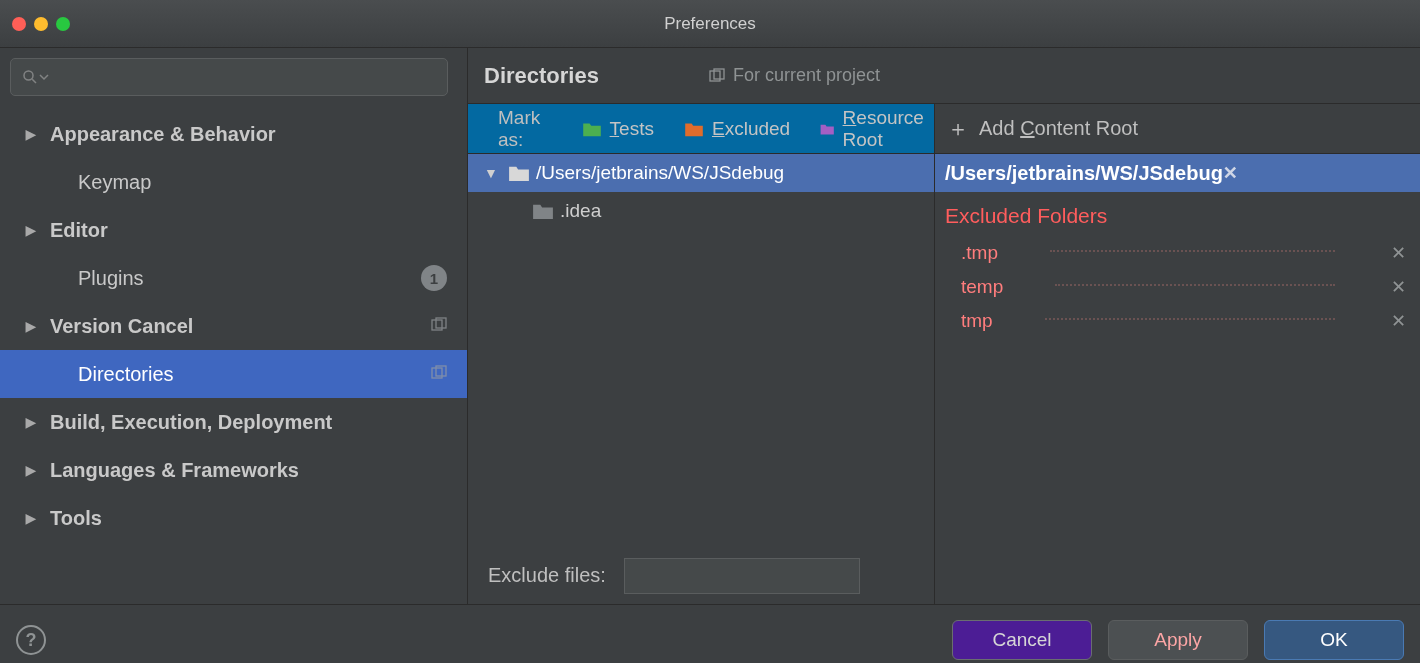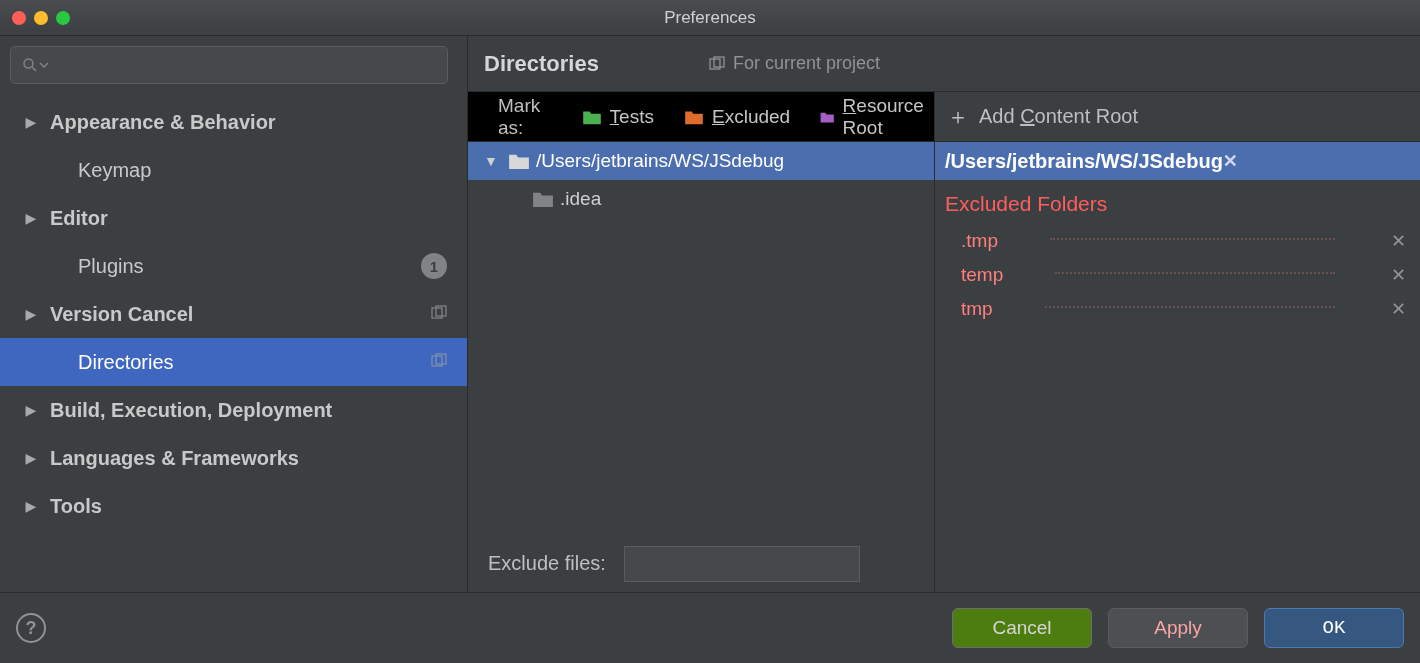--- a/index.html
+++ b/index.html
@@ -1,19 +1,19 @@
 <!DOCTYPE html>
 <html><head>
 <meta charset="utf-8">
 <style>
 * { box-sizing: border-box; margin: 0; padding: 0; font-family: -apple-system, "Helvetica Neue", Arial, sans-serif; }
 html, body { width: 1420px; height: 663px; background: #3c3f41; color: #bbbbbb; overflow: hidden; }
 
 
-.titlebar { height: 36px; background: linear-gradient(#4a4d4f,#3c3f41); display: flex; align-items: center; position: relative; border-bottom: 1px solid #2b2b2b; }
+.titlebar { height: 48px; background: linear-gradient(#4a4d4f,#3c3f41); display: flex; align-items: center; position: relative; border-bottom: 1px solid #2b2b2b; }
 .traffic { position: absolute; left: 12px; display: flex; gap: 8px; }
 .tl { width: 14px; height: 14px; border-radius: 50%; }
 .tl.r { background: #ff5f57; } .tl.y { background: #febc2e; } .tl.g { background: #28c840; }
 .titlebar .title { flex: 1; text-align: center; color: #d0d0d0; font-size: 17px; }
 
 
 .body { display: flex; height: 556px; }
 
 
 .sidebar { width: 468px; background: #3c3f41; border-right: 1px solid #2b2b2b; }
@@ -36,21 +36,21 @@
 
 .content { flex: 1; display: flex; flex-direction: column; }
 .hdr { display: flex; align-items: center; height: 56px; padding-left: 16px; gap: 110px; border-bottom: 1px solid #2b2b2b; }
 .hdr h1 { font-size: 22px; font-weight: 700; color: #d6d6d6; }
 .scope-lbl { color: #8f9394; font-size: 18px; display: flex; align-items: center; gap: 8px; }
 
 .content-body { flex: 1; display: flex; }
 
 
 .midcol { width: 467px; display: flex; flex-direction: column; border-right: 1px solid #2b2b2b; }
-.markas { height: 50px; display: flex; align-items: center; gap: 30px; padding-left: 30px; background: #000000; border-bottom: 1px solid #2b2b2b; }
+.markas { height: 50px; display: flex; align-items: center; gap: 30px; padding-left: 30px; background: #0369a1; border-bottom: 1px solid #2b2b2b; }
 .markas-lbl { font-size: 19px; color: #bfbfbf; }
 .mark-btn { display: inline-flex; align-items: center; gap: 8px; font-size: 19px; color: #c4c4c4; cursor: pointer; }
 .mark-btn svg { width: 20px; height: 16px; }
 .mark-btn.tests svg { fill: #4caf50; }
 .mark-btn.excluded svg { fill: #e06c2c; }
 .mark-btn.resource svg { fill: #a45fc4; }
 .und { text-decoration: underline; }
 
 .dirtree { flex: 1; background: #3c3f41; overflow: auto; }
 .dirrow { display: flex; align-items: center; height: 38px; padding-left: 16px; font-size: 19px; color: #cfcfcf; }
@@ -81,23 +81,23 @@
 .exitem { display: flex; align-items: center; height: 34px; gap: 48px; }
 .exitem .nm { color: #ff7d7d; font-size: 19px; margin-left: 16px; }
 .exitem .dots { flex: 1; border-bottom: 2px dotted #6a5252; margin: 0 8px 4px 4px; height: 1px; }
 .exitem .x { color: #8f9394; font-size: 18px; cursor: pointer; margin-right: 4px; }
 
 
 .footer { height: 71px; border-top: 1px solid #2b2b2b; display: flex; align-items: center; padding: 0 16px; }
 .help-btn { width: 30px; height: 30px; border-radius: 15px; border: 2px solid #8f9394; color: #8f9394; display: inline-flex; align-items: center; justify-content: center; font-size: 18px; font-weight: 700; cursor: pointer; }
 .footer .spacer { flex: 1; }
 .btn { min-width: 140px; height: 40px; border-radius: 6px; font-size: 19px; display: inline-flex; align-items: center; justify-content: center; margin-left: 16px; cursor: pointer; }
-.btn.normal { background: #4d7c0f; border: 1px solid #6a6e70; color: #d6d6d6; }
+.btn.normal { background: #4c1d95; border: 1px solid #6a6e70; color: #d6d6d6; }
 .btn.disabled { background: #4c5052; border: 1px solid #5a5d5e; color: #fca5a5; }
-.btn.primary { background: #365880; border: 1px solid #4a7ab3; color: #ffffff; font-family: Liberation Mono, monospace; }
+.btn.primary { background: #365880; border: 1px solid #4a7ab3; color: #ffffff; }
 </style>
 </head>
 <body>
 
 <div class="titlebar">
   <div class="traffic">
     <div class="tl r"></div>
     <div class="tl y"></div>
     <div class="tl g"></div>
   </div>

